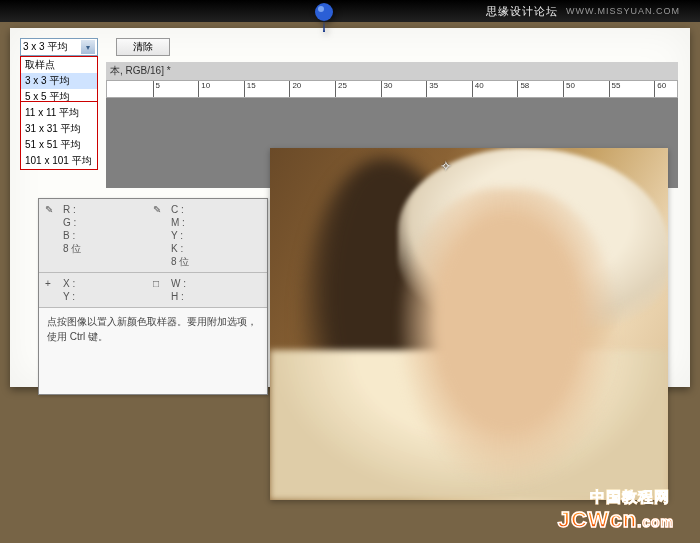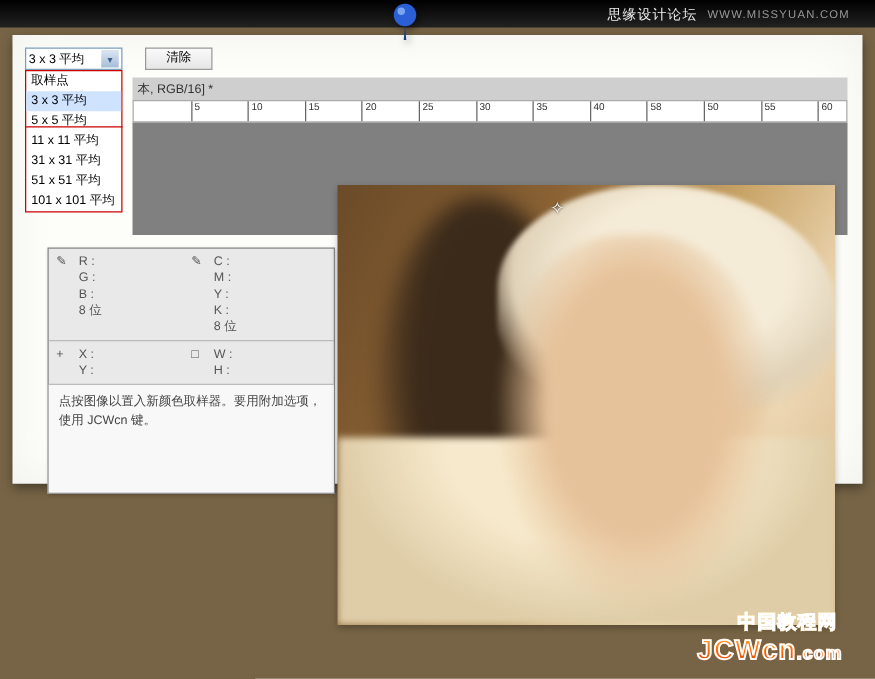--- a/index.html
+++ b/index.html
@@ -359,21 +359,21 @@
         <div class="row">
             <span class="ico">□</span>
             <span>W :</span>
           </div>
         <div class="row">
             <span class="ico"></span>
             <span>H :</span>
           </div>
       </div>
     </div>
-    <div class="hint">点按图像以置入新颜色取样器。要用附加选项，使用 JCWcn 键。</div>
+    <div class="hint">点按图像以置入新颜色取样器。要用附加选项，使用 Ctrl 键。</div>
   </div>
 
   <div class="photo">
     <div class="hat"></div>
     <div class="sweater"></div>
     <div class="sample-cursor">✧</div>
   </div>
 
 </div>
 

